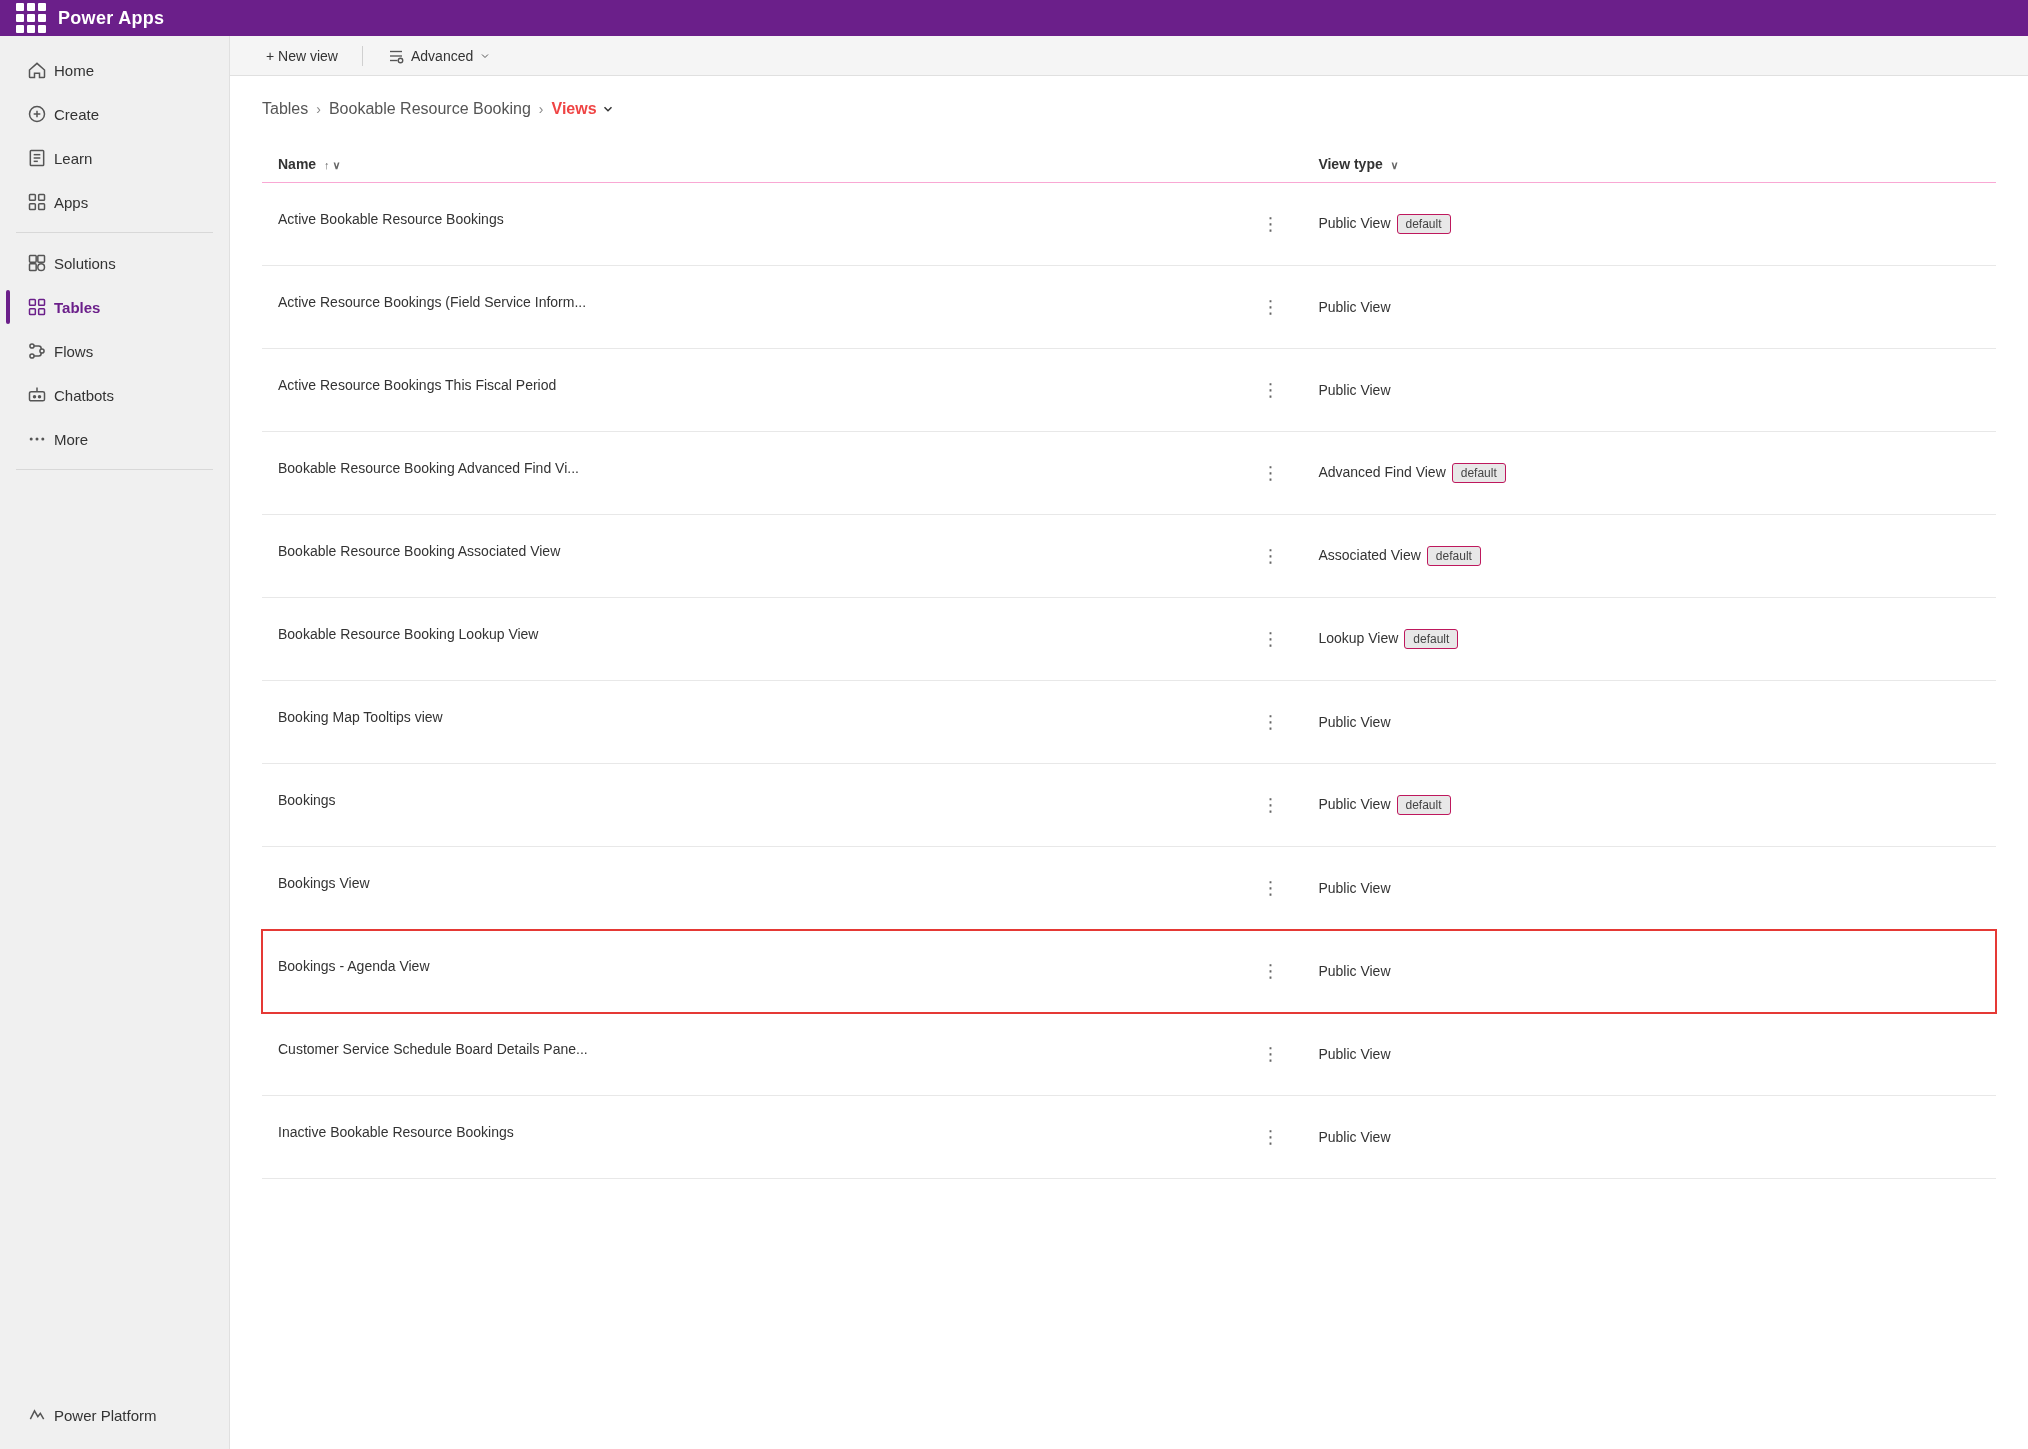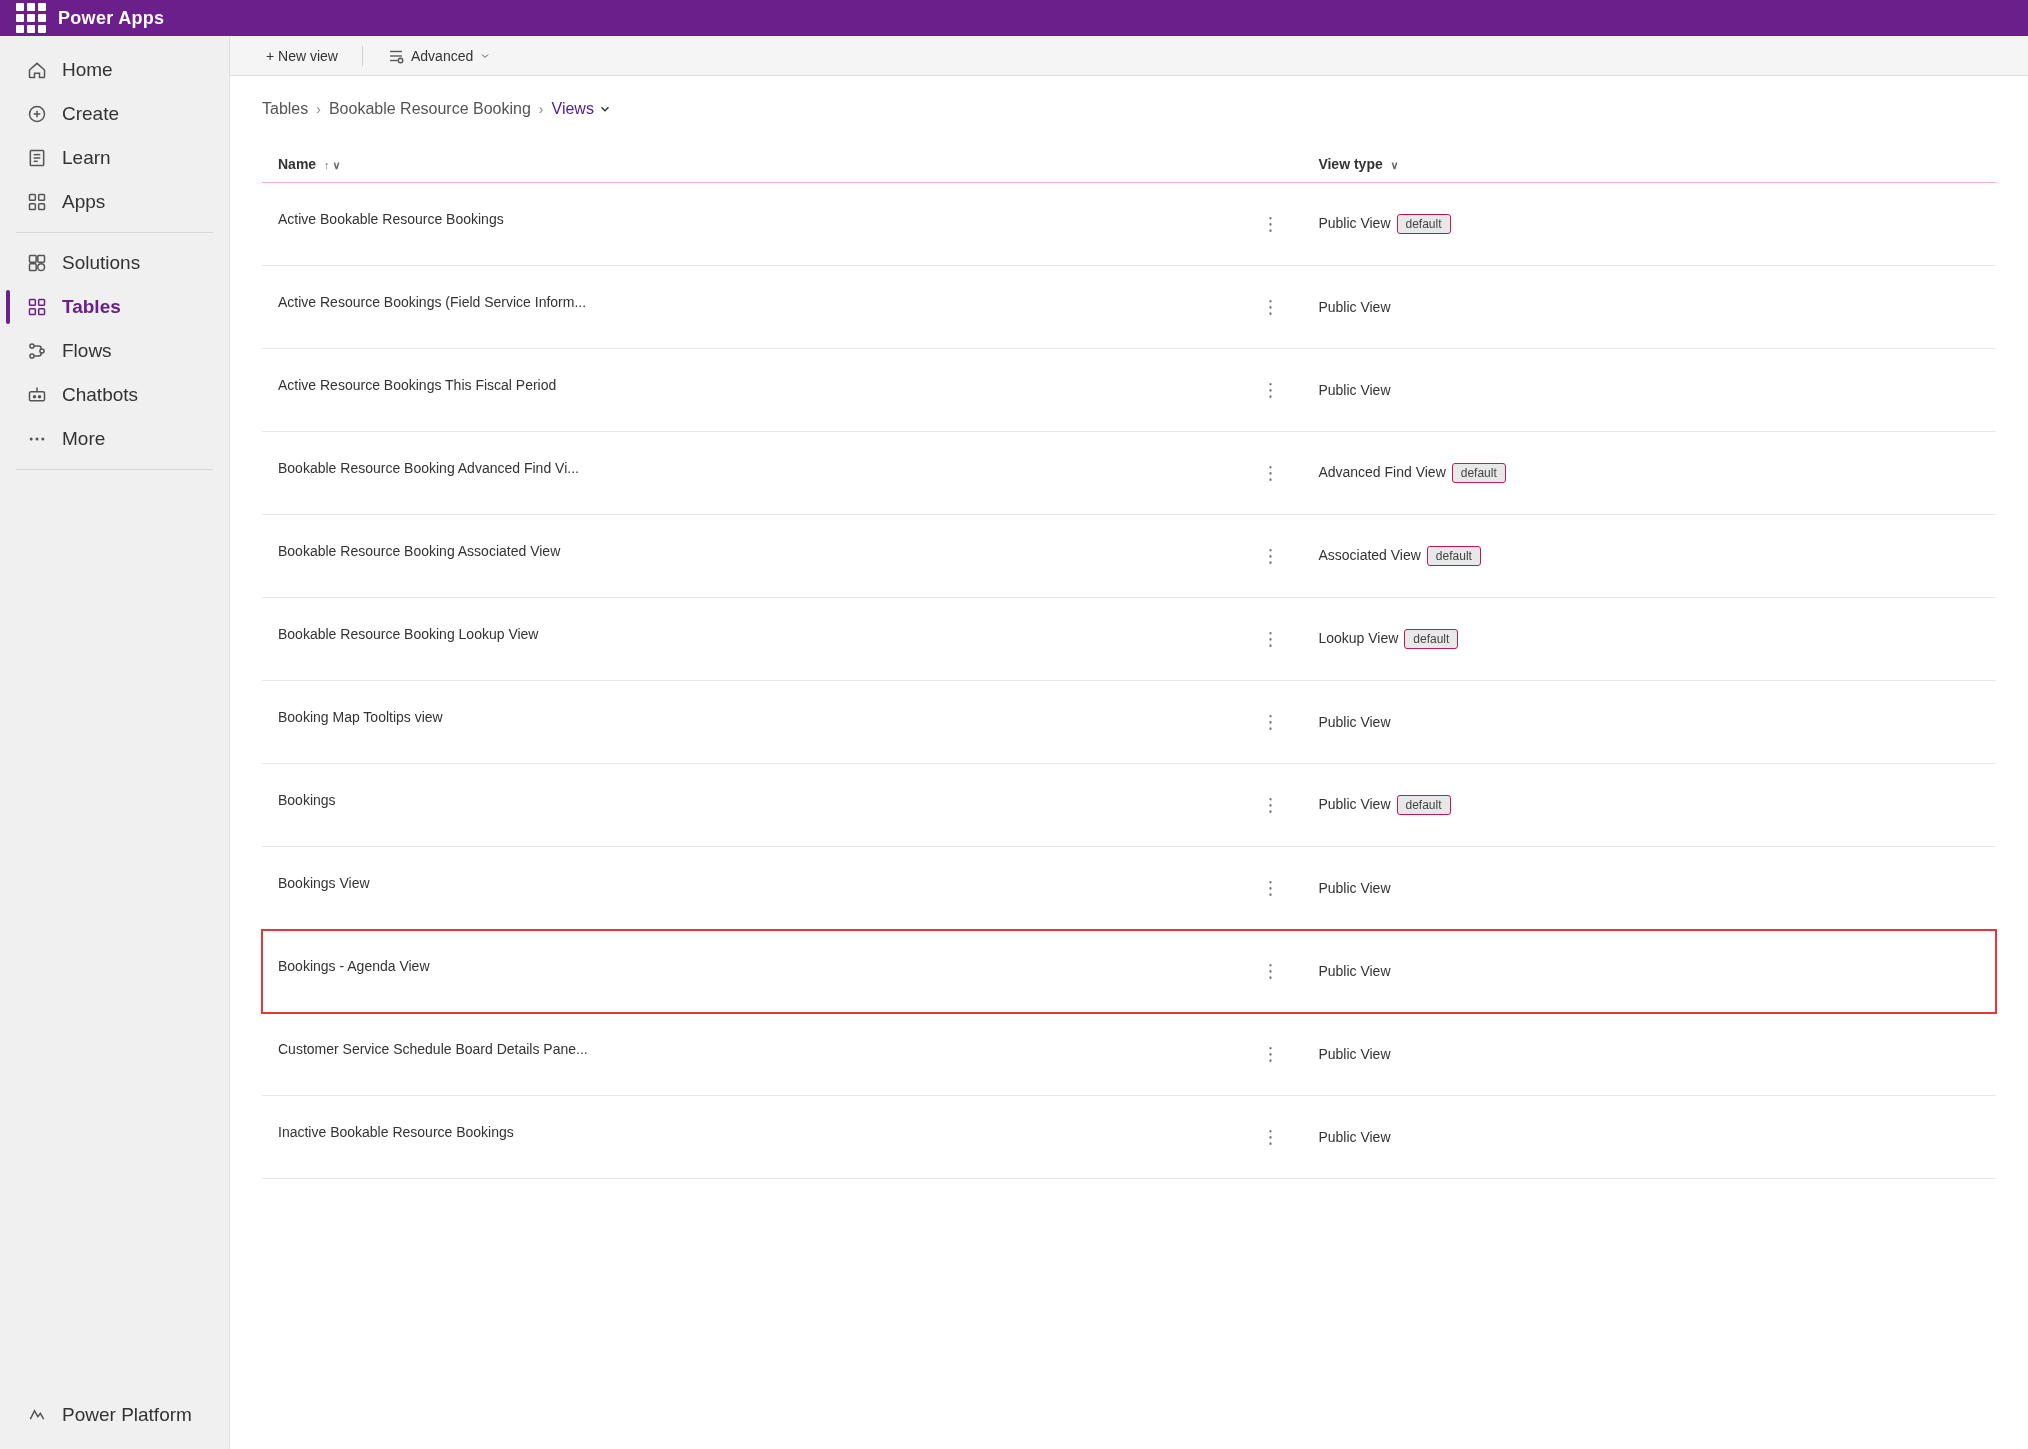--- a/index.html
+++ b/index.html
@@ -48,24 +48,24 @@
       background: #f0f0f0;
       display: flex;
       flex-direction: column;
       padding: 12px 0;
       flex-shrink: 0;
       border-right: 1px solid #e0e0e0;
     }
     .sidebar-item {
       display: flex;
       align-items: center;
-      gap: 14px;
+      gap: 6px;
       padding: 10px 20px;
       cursor: pointer;
-      font-size: 19px;
+      font-size: 15px;
       color: #333;
       border-radius: 4px;
       margin: 1px 6px;
       position: relative;
     }
     .sidebar-item.active {
       color: #6b1f8a;
       font-weight: 600;
     }
     .sidebar-item.active::before {
@@ -150,22 +150,22 @@
       margin-bottom: 28px;
       color: #555;
     }
     .breadcrumb-link {
       color: #555;
       cursor: pointer;
       text-decoration: none;
     }
     .breadcrumb-sep { color: #888; font-size: 14px; }
     .breadcrumb-current {
-      font-weight: 400;
-      color: #4c1d95;
+      font-weight: 700;
+      color: #ef4444;
       display: flex;
       align-items: center;
       gap: 4px;
     }
 
     
     .views-table {
       width: 100%;
       border-collapse: collapse;
     }

